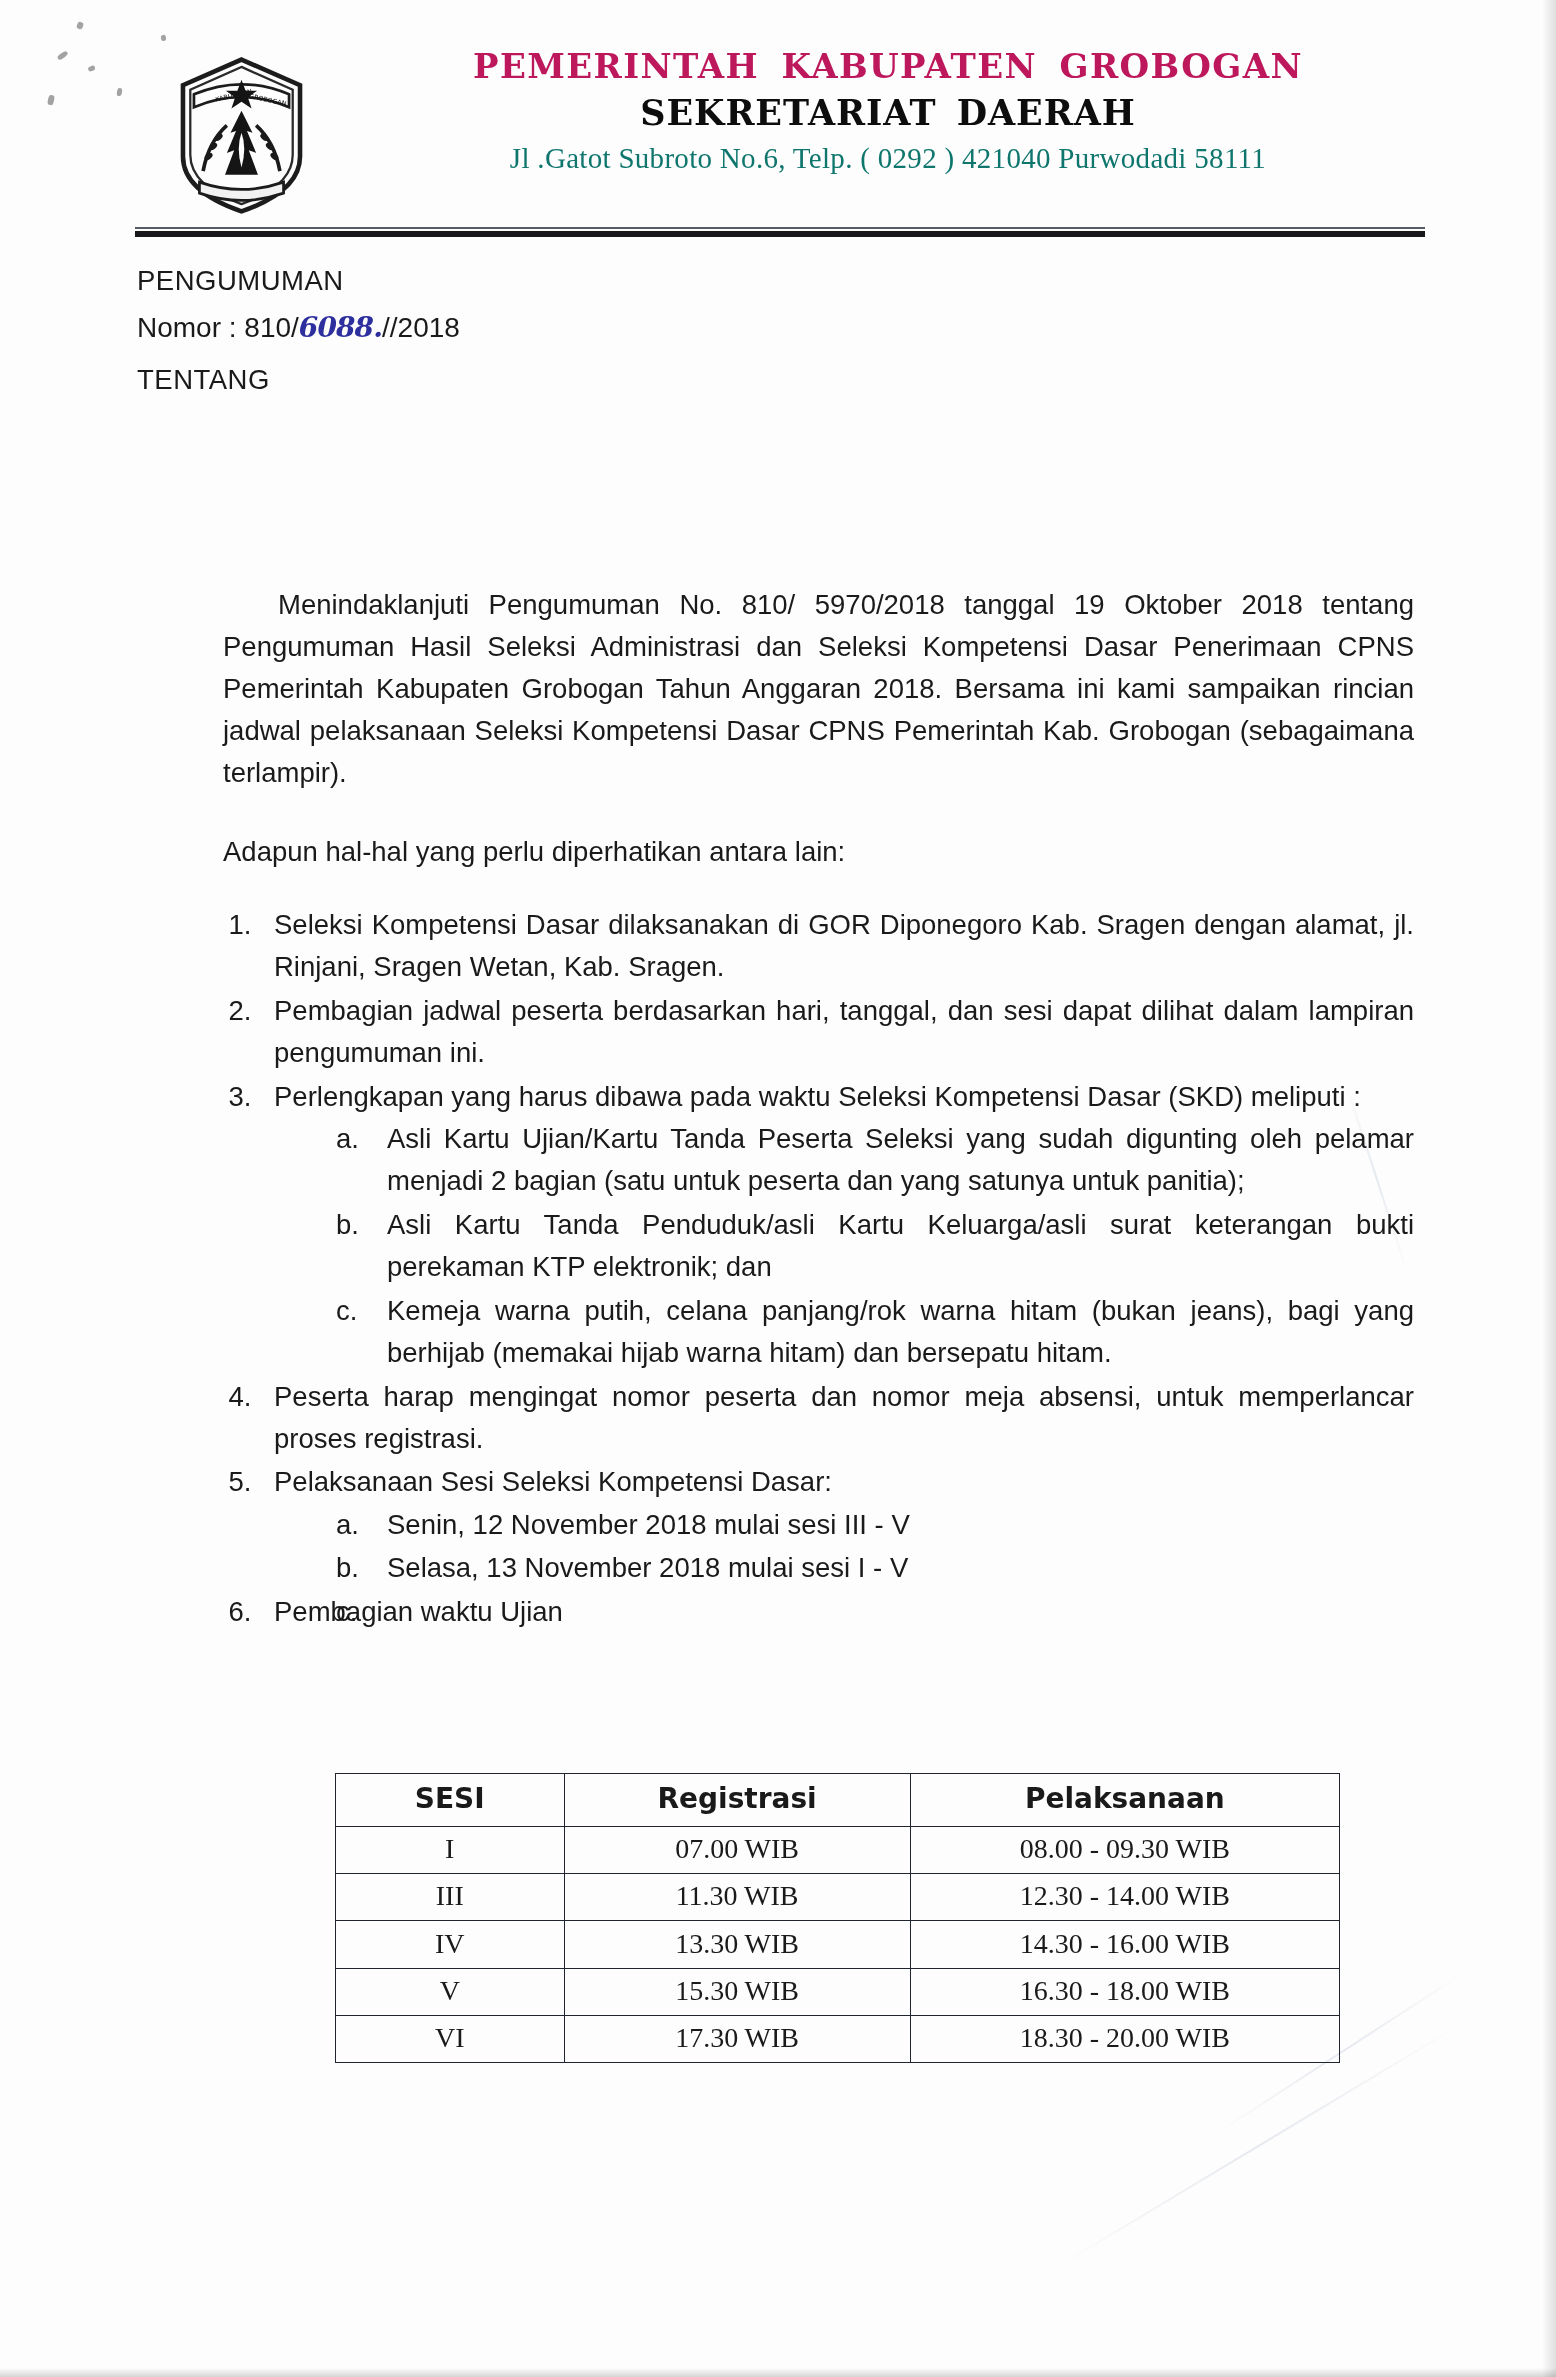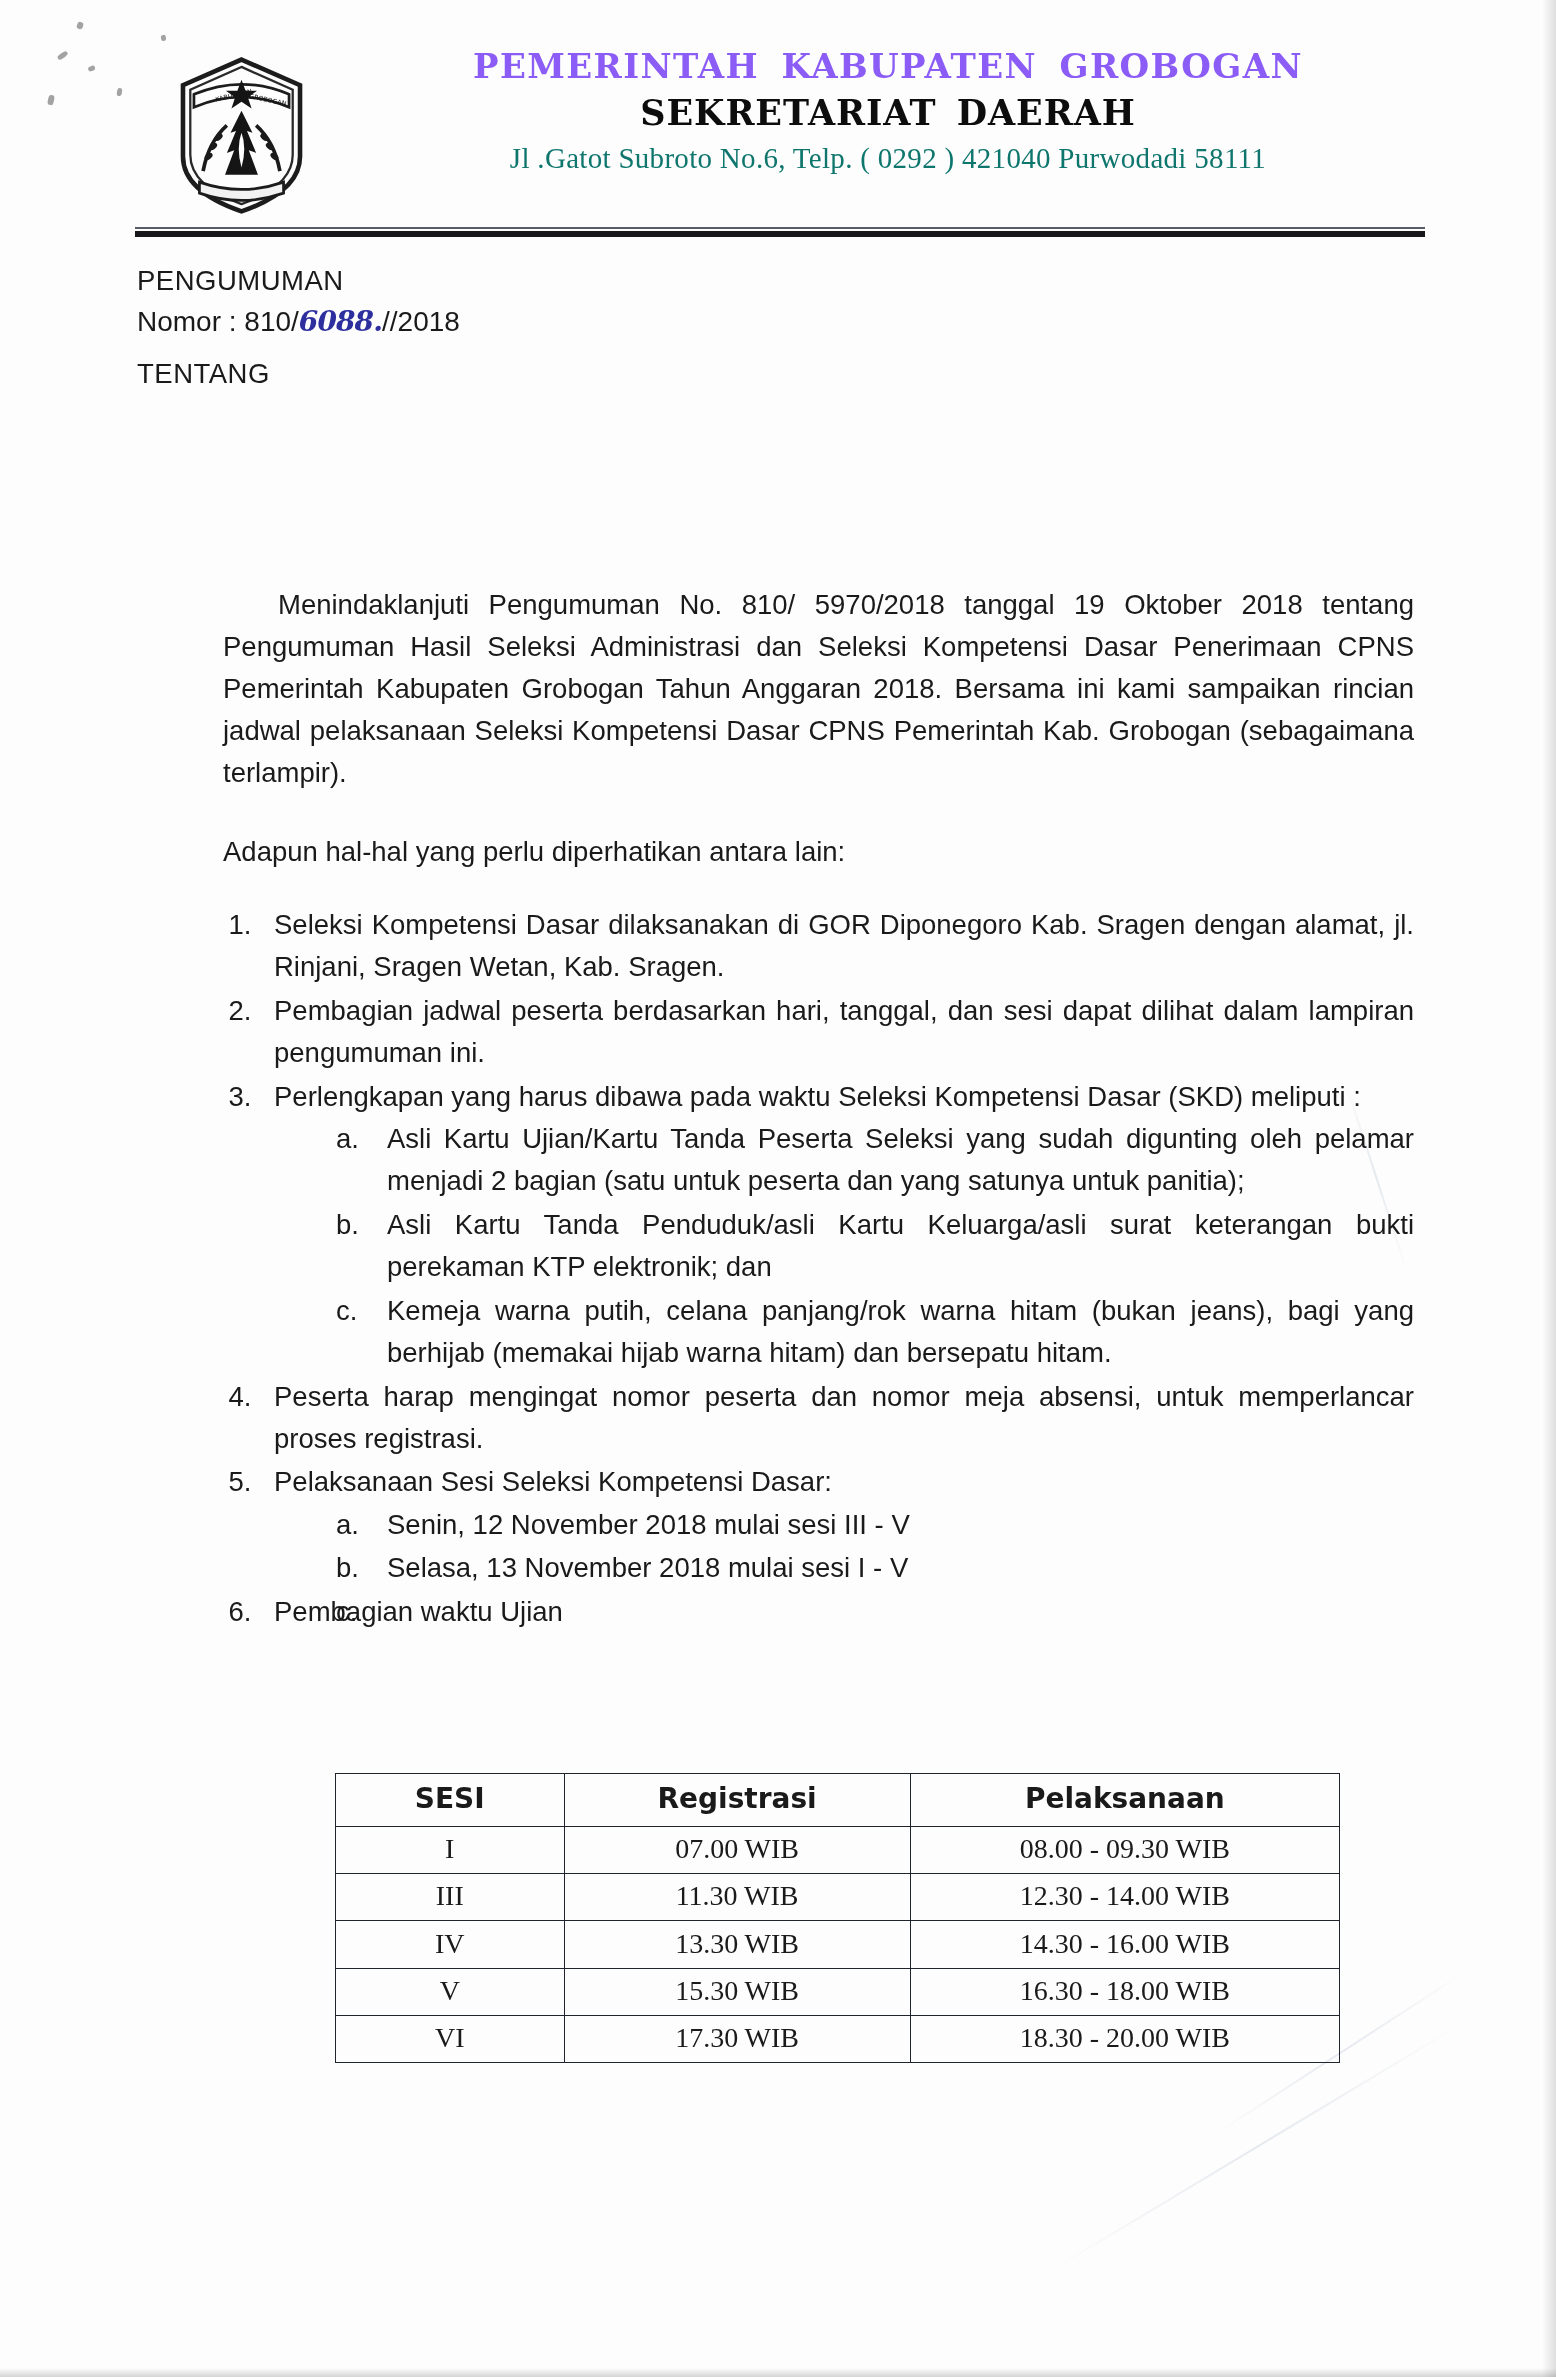--- a/index.html
+++ b/index.html
@@ -64,21 +64,21 @@
     top: 9.2px;
     width: 1062px;
     text-align: center;
   }
   .lh-line1 {
     font-family: "DejaVu Serif", serif;
     font-weight: bold;
     font-size: 34px;
     letter-spacing: 1.4px;
     word-spacing: 9.2px;
-    color: #8b5cf6;
+    color: #be185d;
     white-space: nowrap;
   }
   .lh-line2 {
     font-family: "DejaVu Serif", serif;
     font-weight: bold;
     font-size: 35px;
     letter-spacing: 0.9px;
     word-spacing: 7.3px;
     margin-top: 5.5px;
     color: #0d0d0d;
@@ -119,21 +119,21 @@
     width: 1281px;
     text-align: left;
   }
   .t-pengumuman {
     font-size: 27.5px;
     letter-spacing: 0.5px;
     line-height: 1.0;
   }
   .t-nomor {
     font-size: 28px;
-    margin-top: 13px;
+    margin-top: 19px;
     line-height: 1.0;
     white-space: nowrap;
   }
   .handwriting {
     font-family: "DejaVu Serif", serif;
     font-style: italic;
     font-weight: bold;
     color: #2d2f9e;
     font-size: 28px;
     letter-spacing: -0.9px;

